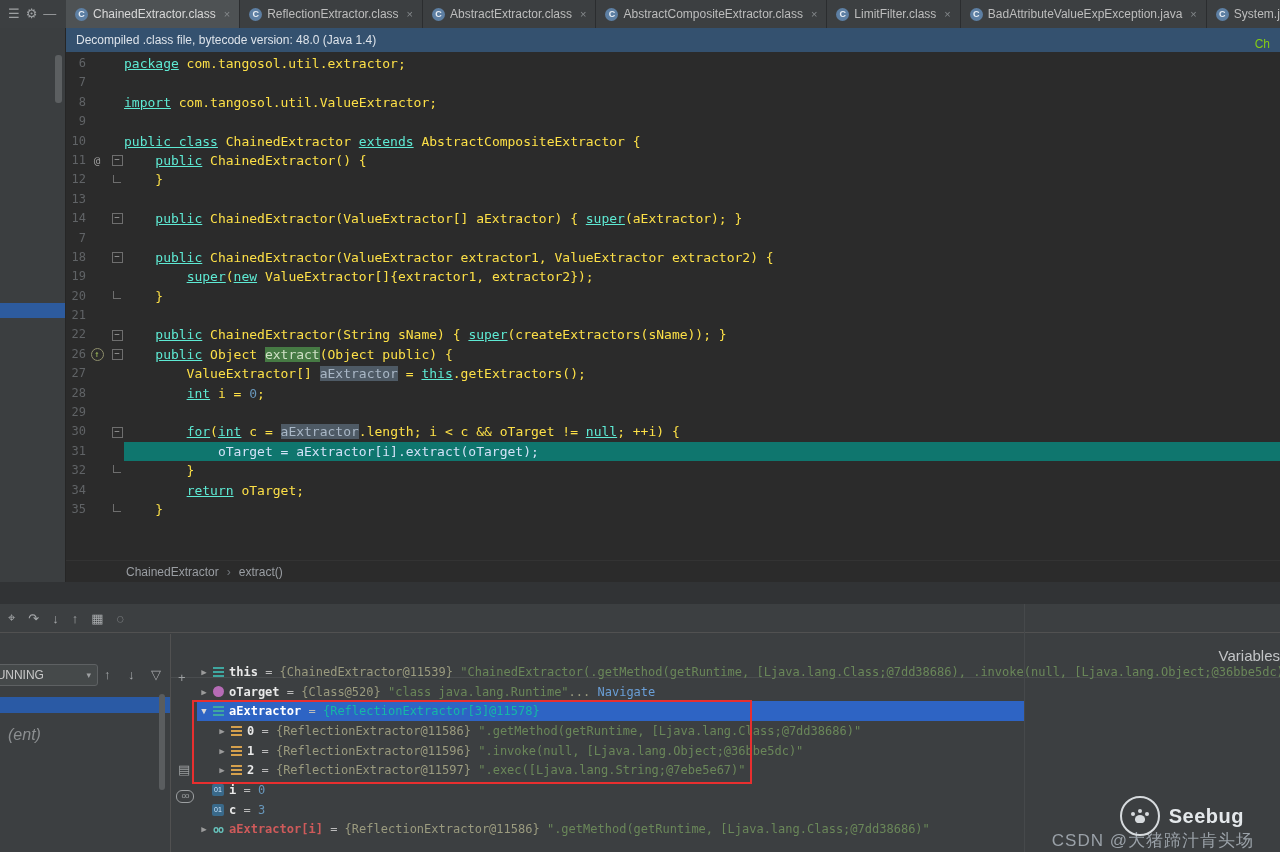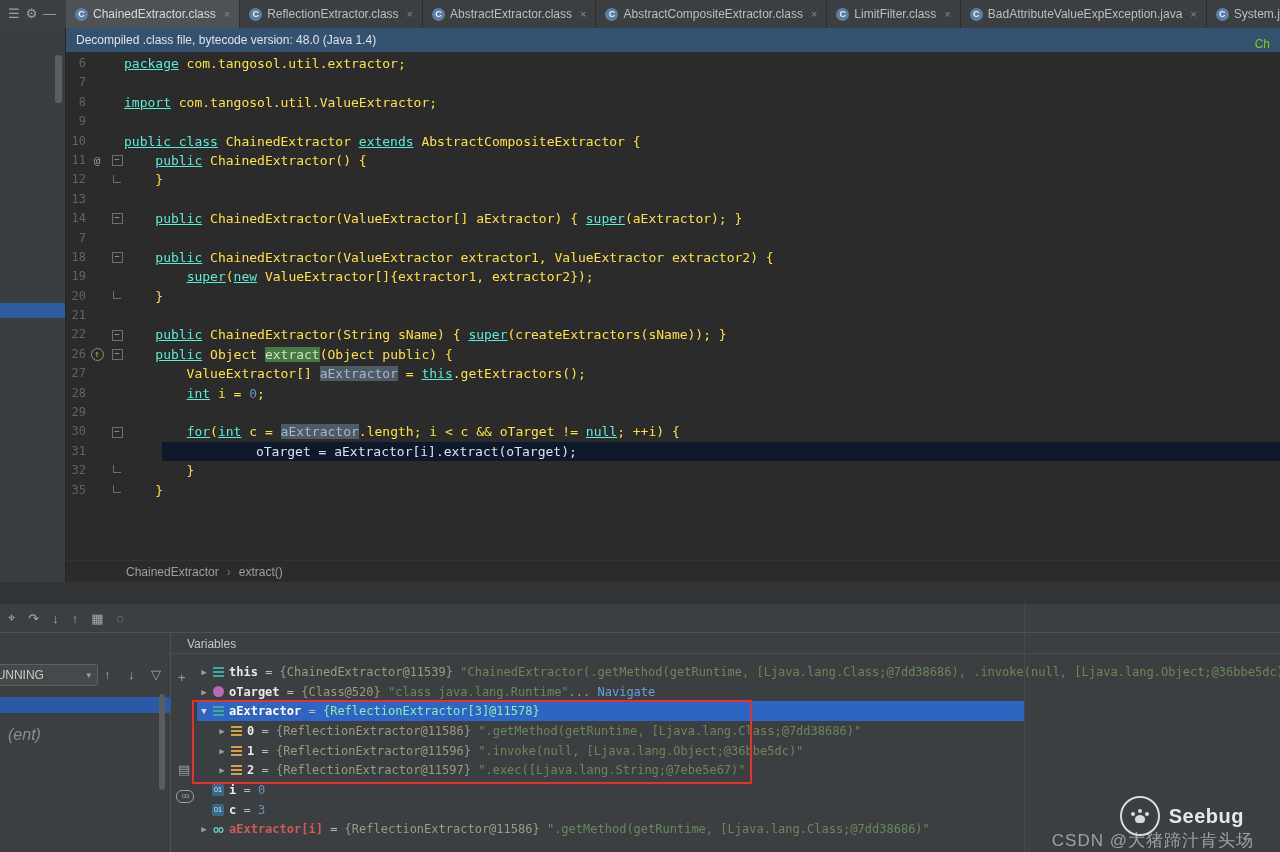--- a/index.html
+++ b/index.html
@@ -38,21 +38,21 @@
     font-size:9px;line-height:10px;text-align:center;vertical-align:middle;}
   .fld{width:14px;flex:none;display:flex;align-items:center;justify-content:center;margin-left:4px;}
   .fbox{width:9px;height:9px;border:1px solid #6e6e6e;color:#a8a8a8;font-size:9px;line-height:7px;text-align:center;box-sizing:content-box;}
   .fend{width:7px;height:7px;border-left:1px solid #6e6e6e;border-bottom:1px solid #6e6e6e;margin-top:-3px;}
   .ct{white-space:pre;flex:1 0 auto;color:#a9b7c6;}
   .tk-k{color:#5eead4;text-decoration:underline;}
   .tk-p{color:#fde047;}
   .tk-n{color:#6897bb;}
   .tk-hg{background:#467a44;color:#cfe0c5;}
   .tk-hi{background:#4e5a65;}
-  .cl.exec .ct{background:#0f172a;margin-left:38px;}
+  .cl.exec .ct{background:#0f766e;}
   .cl.exec .tk-p{color:#d3e2f8;}
 
   
   #breadcrumbs{position:absolute;left:66px;top:560px;right:0;height:22px;background:#2b2b2b;color:#9a9ea3;
     font-size:12px;display:flex;align-items:center;gap:8px;padding-left:60px;box-sizing:border-box;border-top:1px solid #333;}
   .crumb-sep{color:#6f7479;}
 
   
   #splitter{position:absolute;left:0;top:582px;width:1280px;height:22px;background:#313335;}
 
@@ -63,22 +63,22 @@
   #frames{position:absolute;left:0;top:30px;bottom:0;width:170px;overflow:visible;}
   #fr-combo{position:absolute;left:-28px;top:30px;width:126px;height:22px;background:#45494a;border:1px solid #5e6163;
     border-radius:3px;color:#c9c9c9;font-size:12px;display:flex;align-items:center;padding:0 6px;box-sizing:border-box;white-space:nowrap;}
   #fr-combo .dd{margin-left:auto;color:#9da0a2;font-size:9px;}
   .fr-ic{position:absolute;top:33px;color:#a7aaac;font-size:13px;}
   #fr-sel{position:absolute;left:0;right:0;top:63px;height:16px;background:#2a5aa5;}
   #fr-note{position:absolute;left:8px;top:92px;color:#8c8f91;font-style:italic;font-size:16px;}
   #fr-scroll{position:absolute;left:159px;top:60px;width:6px;height:96px;background:#5a5d5f;border-radius:3px;}
 
   #vars{position:absolute;left:170px;top:30px;right:0;bottom:0;border-left:1px solid #515151;box-sizing:border-box;}
-  #vars-header{height:20px;display:flex;align-items:center;padding-left:16px;color:#c3c5c7;font-size:12px;
-    border-bottom:1px solid #4a4d4f;box-sizing:border-box;}
+  #vars-header{height:44px;display:flex;align-items:center;padding-left:16px;color:#c3c5c7;font-size:15px;
+    border-bottom:1px solid #4a4d4f;box-sizing:border-box;justify-content:flex-end;}
   #vars-side{position:absolute;left:0;top:28px;bottom:0;width:26px;}
   .side-ic{position:absolute;left:7px;color:#9da0a2;font-size:13px;}
   #side-eval{left:5px;width:16px;height:11px;border:1px solid #9da0a2;border-radius:6px;font-size:8px;
     line-height:10px;text-align:center;letter-spacing:-1px;color:#9da0a2;}
   #tree{position:absolute;left:26px;top:28px;right:0;bottom:0;font-family:"DejaVu Sans Mono",monospace;font-size:12px;overflow:hidden;}
   .vrow{display:flex;align-items:center;height:19.7px;position:relative;white-space:pre;}
   .vrow>*{position:relative;z-index:1;}
   .vrow.sel::before{content:"";position:absolute;left:0;right:256px;top:0;bottom:0;background:#2e64c4;z-index:0;}
   .exp{width:14px;flex:none;color:#9b9b9b;font-size:9px;text-align:center;}
   .exp.open{color:#d8d8d8;}
@@ -91,21 +91,21 @@
   .ic-watch{color:#66c2bb;font-size:10px;font-weight:bold;letter-spacing:-1px;}
   .v-nm{color:#e8e8e8;font-weight:bold;}
   .v-eq{color:#bbbbbb;}
   .v-ref{color:#9b9b7f;}
   .v-str{color:#6a8759;}
   .v-dots{color:#9b9b7f;}
   .v-link{color:#6a9fd8;}
   .v-num{color:#6897bb;}
   .v-wnm{color:#ce5a5a;font-weight:bold;}
   .sel .v-nm{color:#ffffff;}
-  .sel .v-ref{color:#86efac;}
+  .sel .v-ref{color:#14b8a6;}
   #vguide2{position:absolute;left:1024px;top:604px;width:1px;height:248px;background:#46494b;z-index:2;}
 
   
   #redbox{position:absolute;left:192px;top:700px;width:560px;height:84px;border:2px solid #e82f2f;
     box-sizing:border-box;z-index:10;pointer-events:none;}
 
   
   #wm-logo{position:absolute;right:36px;bottom:16px;display:flex;align-items:center;gap:9px;z-index:20;opacity:.95;}
   #wm-circle{width:36px;height:36px;border:2px solid #dfe3e6;border-radius:50%;display:flex;align-items:center;justify-content:center;}
   .paw{width:10px;height:8px;background:#dfe3e6;border-radius:50% 50% 45% 45%;position:relative;margin-top:5px;}
@@ -317,20 +317,26 @@
     </div>
     <div class="cl">
       <span class="ln">32</span>
       <span class="gic"></span>
       <span class="fld">
         <span class="fend"></span>
       </span>
       <span class="ct"><span class="tk-p">        }</span></span>
     </div>
     <div class="cl">
+      <span class="ln">34</span>
+      <span class="gic"></span>
+      <span class="fld"></span>
+      <span class="ct"><span class="tk-p">        </span><span class="tk-k">return</span><span class="tk-p"> oTarget;</span></span>
+    </div>
+    <div class="cl">
       <span class="ln">35</span>
       <span class="gic"></span>
       <span class="fld">
         <span class="fend"></span>
       </span>
       <span class="ct"><span class="tk-p">    }</span></span>
     </div>
   </div>
 
 <div id="breadcrumbs">

